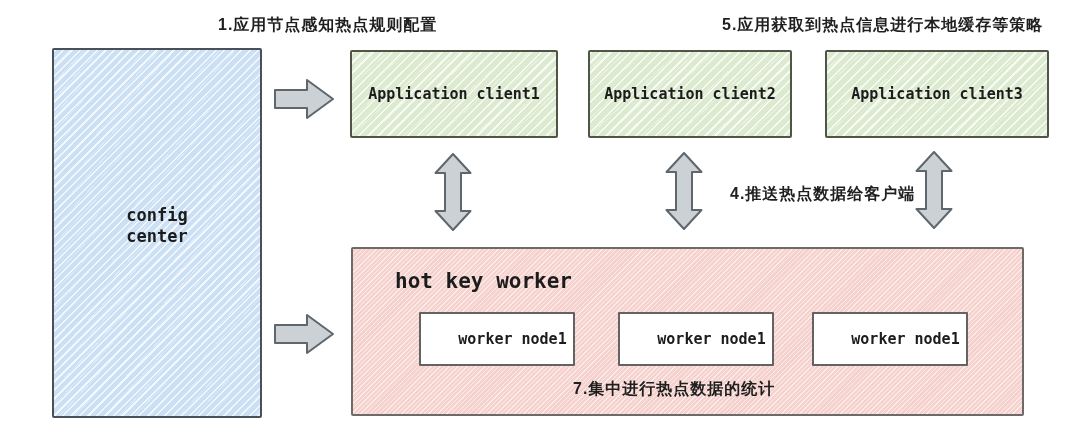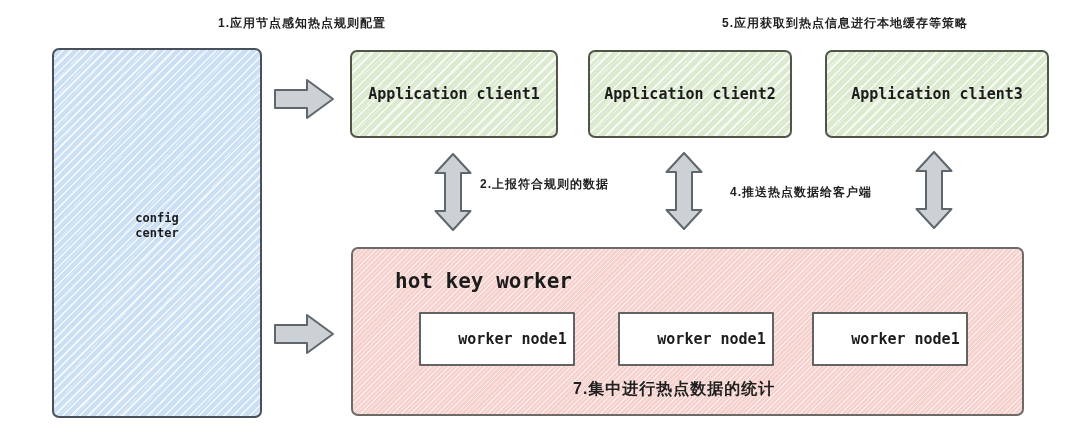--- a/index.html
+++ b/index.html
@@ -12,36 +12,36 @@
     position: relative;
     width: 1080px;
     height: 437px;
     background: #ffffff;
     overflow: hidden;
   }
   .cjk-label {
     position: absolute;
     font-family: "Liberation Sans", sans-serif;
     font-weight: bold;
-    font-size: 12px;
+    font-size: 16px;
     letter-spacing: 1px;
     color: #1f1f1f;
     white-space: nowrap;
   }
   .mono-label {
     font-family: "DejaVu Sans Mono", "Liberation Mono", monospace;
     font-weight: bold;
     color: #1c1c1c;
     white-space: nowrap;
   }
   .node-box {
     position: absolute;
     box-sizing: border-box;
     border: 2px solid #565b60;
-    border-radius: 7px;
+    border-radius: 2px;
     display: flex;
     align-items: center;
     justify-content: center;
   }
   
   .fill-blue {
     background-color: #cbdff5;
     background-image:
       repeating-linear-gradient(135deg, rgba(255,255,255,0.75) 0px, rgba(255,255,255,0.75) 1.6px, rgba(0,0,0,0) 1.6px, rgba(0,0,0,0) 6px),
       repeating-linear-gradient(133deg, rgba(255,255,255,0.35) 0px, rgba(255,255,255,0.35) 1px, rgba(0,0,0,0) 1px, rgba(0,0,0,0) 11px);
@@ -55,21 +55,21 @@
   .fill-pink {
     background-color: #f6d2cf;
     background-image:
       repeating-linear-gradient(135deg, rgba(255,255,255,0.55) 0px, rgba(255,255,255,0.55) 1px, rgba(0,0,0,0) 1px, rgba(0,0,0,0) 3.2px);
   }
   #config-box {
     left: 52px; top: 48px; width: 210px; height: 370px;
     border-color: #49505a;
   }
   #config-box .label {
-    font-size: 12px;
+    font-size: 17px;
     text-align: right;
     white-space: pre-line;
     line-height: 1.25;
     margin-top: -14px;
   }
   .client-box { top: 50px; height: 88px; border-color: #515548; }
   #client1 { left: 350px; width: 208px; }
   #client2 { left: 588px; width: 204px; }
   #client3 { left: 825px; width: 224px; }
   .client-box .label { font-size: 15px; }
@@ -174,16 +174,15 @@
     <svg width="38" height="78" viewBox="0 0 38 78">
       <path d="M19,1 L36.5,20 L27,20 L27,58 L36.5,58 L19,77 L1.5,58 L11,58 L11,20 L1.5,20 Z" fill="#ccd1d6" stroke="#5f666c" stroke-width="2" stroke-linejoin="round"></path>
     </svg>
   </div>
   <div class="arrow" style="left:915px; top:151px;">
     <svg width="38" height="78" viewBox="0 0 38 78">
       <path d="M19,1 L36.5,20 L27,20 L27,58 L36.5,58 L19,77 L1.5,58 L11,58 L11,20 L1.5,20 Z" fill="#ccd1d6" stroke="#5f666c" stroke-width="2" stroke-linejoin="round"></path>
     </svg>
   </div>
 
-  <div id="step2-label" class="cjk-label">2.上报符合规则的数据</div>
   <div id="step4-label" class="cjk-label">4.推送热点数据给客户端</div>
 
 </div>
 
 </body></html>

